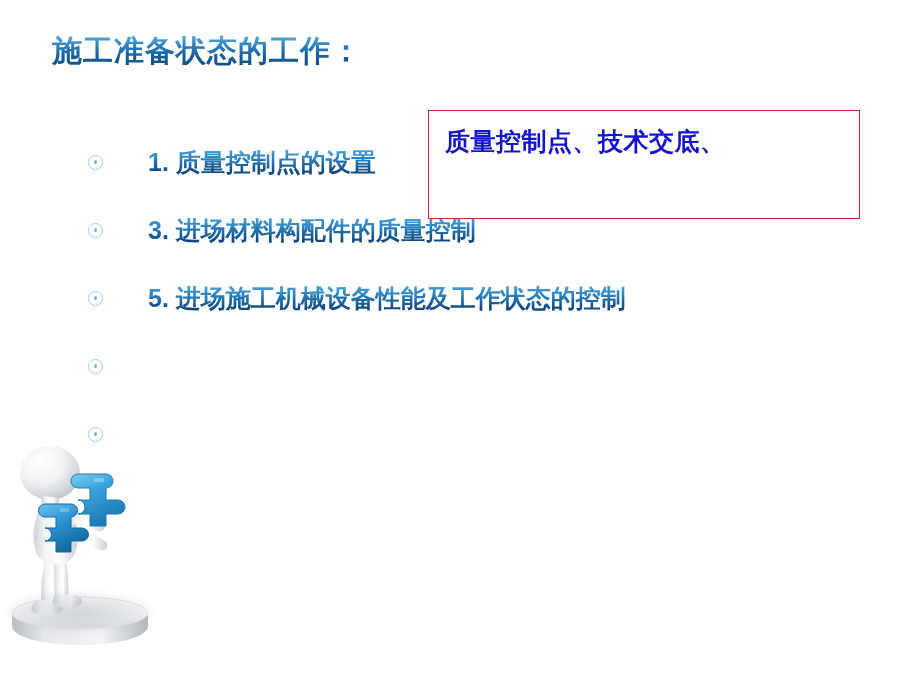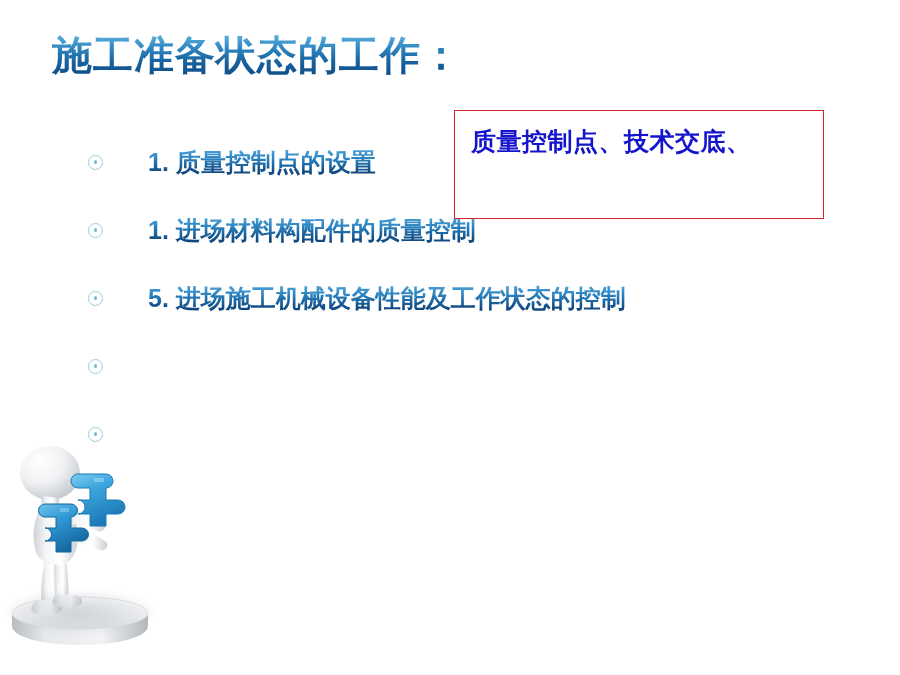--- a/index.html
+++ b/index.html
@@ -20,21 +20,21 @@
     background: #ffffff;
     overflow: hidden;
   }
 
   
   #slide-title {
     position: absolute;
     left: 52px;
     top: 34px;
     font-family: "Liberation Serif", "DejaVu Serif", serif;
-    font-size: 40px;
+    font-size: 30px;
     font-weight: 700;
     letter-spacing: 1px;
     line-height: 1.1;
     white-space: nowrap;
     background-image: linear-gradient(to bottom, #5fb4e0 0%, #2f86c2 32%, #18639f 62%, #0d4c85 100%);
     -webkit-background-clip: text;
     background-clip: text;
     color: transparent;
     -webkit-text-fill-color: transparent;
   }
@@ -87,23 +87,23 @@
     -webkit-background-clip: text;
     background-clip: text;
     color: transparent;
     margin-left: 24px;
     -webkit-text-fill-color: transparent;
   }
 
   
   #callout-box {
     position: absolute;
-    left: 454px;
+    left: 428px;
     top: 110px;
-    width: 370px;
+    width: 432px;
     height: 109px;
     box-sizing: border-box;
     border: 1.4px solid #d0252c;
     background: transparent;
   }
 
   .callout-line {
     position: absolute;
     left: 16px;
     font-family: "Liberation Sans", "DejaVu Sans", sans-serif;
@@ -148,21 +148,21 @@
   <div id="bullet-list">
 
     <div class="bullet-row">
       <span class="bullet-mark"></span>
       <span class="bullet-text">1. 质量控制点的设置</span>
     </div>
 
 
     <div class="bullet-row">
       <span class="bullet-mark"></span>
-      <span class="bullet-text">1. 进场材料构配件的质量控制</span>
+      <span class="bullet-text">3. 进场材料构配件的质量控制</span>
     </div>
 
 
     <div class="bullet-row">
       <span class="bullet-mark"></span>
       <span class="bullet-text">5. 进场施工机械设备性能及工作状态的控制</span>
     </div>
 
     <div class="bullet-row">
       <span class="bullet-mark"></span>

